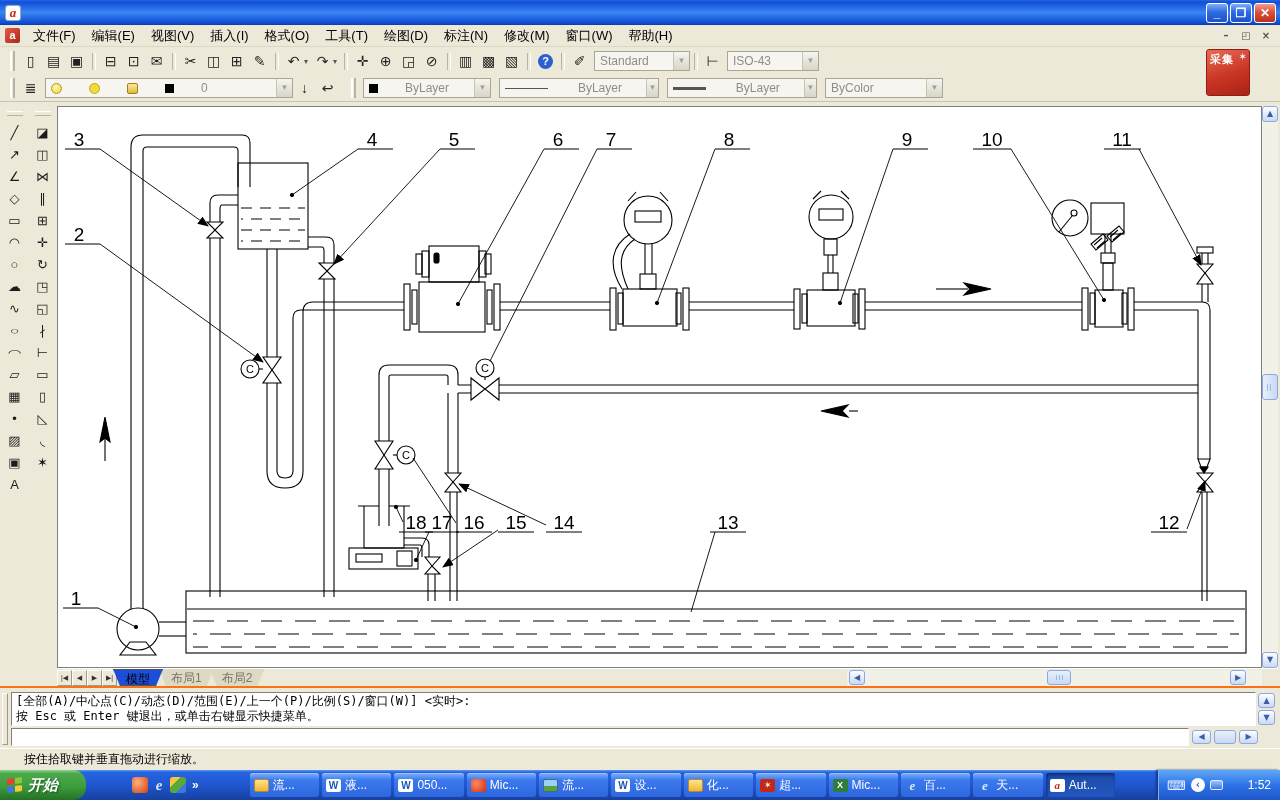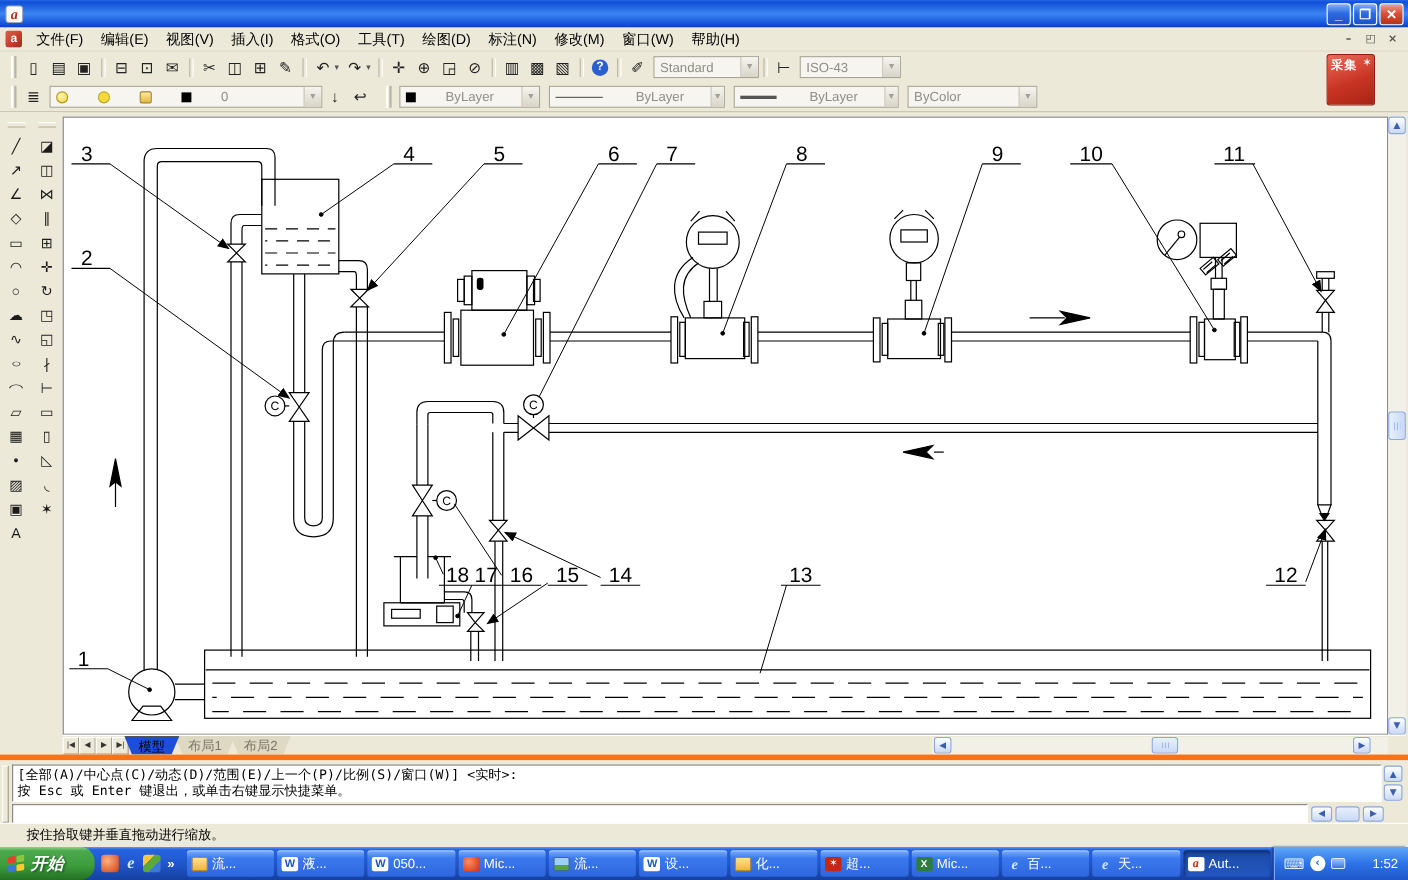--- a/index.html
+++ b/index.html
@@ -92,41 +92,41 @@
   .tab.active{background:#1d4ed8;color:#000;font-weight:normal;border:1px solid #555;z-index:2;}
   .hscroll-area{position:absolute;left:790px;top:1px;width:415px;height:16px;background:#F2F1E8;}
   .hbtn{position:absolute;top:0;width:16px;height:15px;border:1px solid #8CA8E0;border-radius:3px;
     background:linear-gradient(180deg,#FDFEFF,#CBD9F4);color:#3B5EAB;font:bold 8px/13px "DejaVu Sans",sans-serif;text-align:center;}
   .hthumb{position:absolute;top:0;left:200px;width:24px;height:15px;border:1px solid #8CA8E0;border-radius:3px;
     background:linear-gradient(180deg,#E7F0FC,#C9D9F5);}
   .hthumb::after{content:"";position:absolute;top:4px;bottom:4px;left:8px;width:8px;
     background:repeating-linear-gradient(90deg,#9DB9E8 0 1px,transparent 1px 3px);}
 
   
-  .cmd{position:absolute;left:0;top:686px;width:1280px;height:62px;background:#ECE9D8;border-top:5px solid #f97316;}
+  .cmd{position:absolute;left:0;top:686px;width:1280px;height:62px;background:#ECE9D8;border-top:2px solid #f97316;}
   .cmd .gripv{position:absolute;left:2px;top:5px;width:6px;height:52px;background:#ECE9D8;border:1px solid #fff;border-right-color:#9E9A87;border-bottom-color:#9E9A87;}
   .cmd .hist{position:absolute;left:11px;top:4px;width:1245px;height:34px;background:#fff;
     border:1px solid;border-color:#808080 #fff #fff #808080;
     font:12px/15px "DejaVu Sans Mono",monospace;color:#000;padding:1px 4px;white-space:pre;overflow:hidden;}
   .cmd .inline{position:absolute;left:11px;top:40px;width:1178px;height:18px;background:#fff;
     border:1px solid;border-color:#808080 #fff #fff #808080;}
   .cmd .vb{position:absolute;width:17px;height:15px;left:1258px;border:1px solid #8CA8E0;border-radius:3px;
     background:linear-gradient(180deg,#FDFEFF,#CBD9F4);color:#3B5EAB;font:bold 8px/13px "DejaVu Sans",sans-serif;text-align:center;}
   .cmd .hb{position:absolute;width:19px;height:14px;top:42px;border:1px solid #8CA8E0;border-radius:3px;
     background:linear-gradient(180deg,#FDFEFF,#CBD9F4);color:#3B5EAB;font:bold 8px/12px "DejaVu Sans",sans-serif;text-align:center;}
   .cmd .hbt{position:absolute;width:22px;height:14px;top:42px;left:1214px;border:1px solid #8CA8E0;border-radius:3px;
     background:linear-gradient(180deg,#E7F0FC,#C9D9F5);}
 
   
   .status{position:absolute;left:0;top:748px;width:1280px;height:22px;background:#ECE9D8;border-top:1px solid #fff;
     font-size:12px;color:#000;line-height:21px;padding-left:24px;}
 
   
   .taskbar{position:absolute;left:0;top:770px;width:1280px;height:30px;display:flex;align-items:center;
-    background:linear-gradient(180deg,#5A9AF5 0%,#2663E0 8%,#2056CE 50%,#16409F 100%);}
+    background:linear-gradient(180deg,#5A9AF5 0%,#2663E0 8%,#2056CE 50%,#16409F 100%);gap:40px;}
   .start{height:30px;width:86px;flex:0 0 auto;display:flex;align-items:center;gap:5px;padding-left:7px;
     background:linear-gradient(180deg,#8BD48B 0%,#4CA84C 12%,#3D9E3D 55%,#247024 100%);
     border-radius:0 13px 13px 0;box-shadow:1px 0 3px #0A2A0A inset 0 0 0;color:#fff;
     font:bold italic 15px "Liberation Sans",sans-serif;text-shadow:1px 1px 2px #14541A;}
   .flag{width:16px;height:15px;display:grid;grid-template-columns:7px 7px;grid-gap:1px;transform:skewY(-8deg);}
   .flag i{height:6px;border-radius:1px;}
   .flag i:nth-child(1){background:#E8402E;} .flag i:nth-child(2){background:#8CC63F;}
   .flag i:nth-child(3){background:#3B77DC;} .flag i:nth-child(4){background:#FBCA32;}
   .ql{display:flex;align-items:center;gap:4px;padding:0 6px;flex:0 0 auto;color:#fff;}
   .qico{width:16px;height:16px;border-radius:3px;}

